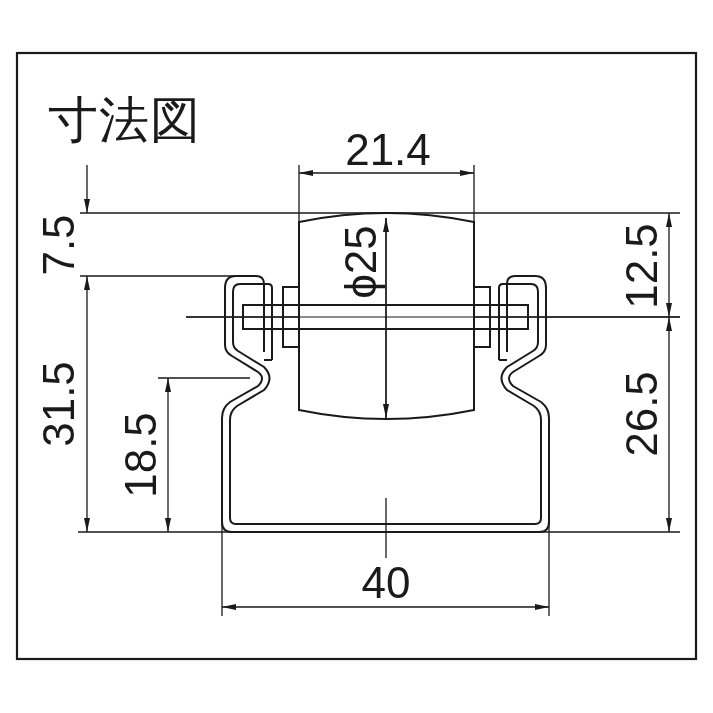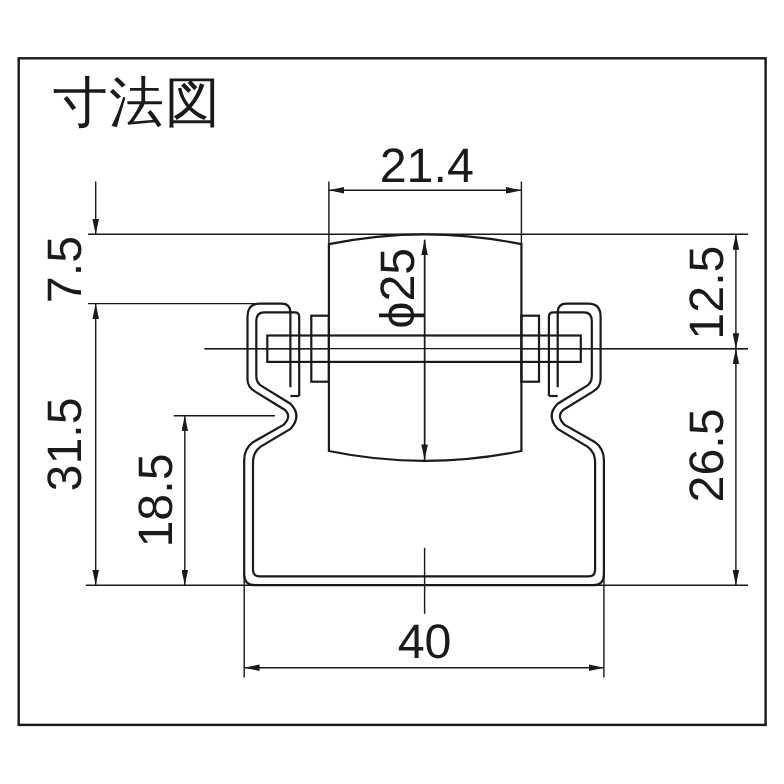--- a/index.html
+++ b/index.html
@@ -17,22 +17,22 @@
     .drawing {
       position: absolute;
       left: 0;
       top: 0;
       width: 611px;
       height: 713px;
     }
     .title {
       position: absolute;
       left: 48px;
-      top: 68px;
-      font-family: Liberation Mono, monospace;
+      top: 90px;
+      font-family: Liberation Sans, sans-serif;
       font-size: 50px;
       line-height: 60px;
       color: #1a1a1a;
       letter-spacing: 1px;
     }
     svg text {
       font-family: "Liberation Sans", "DejaVu Sans", sans-serif;
       fill: #1a1a1a;
     }
   </style>

